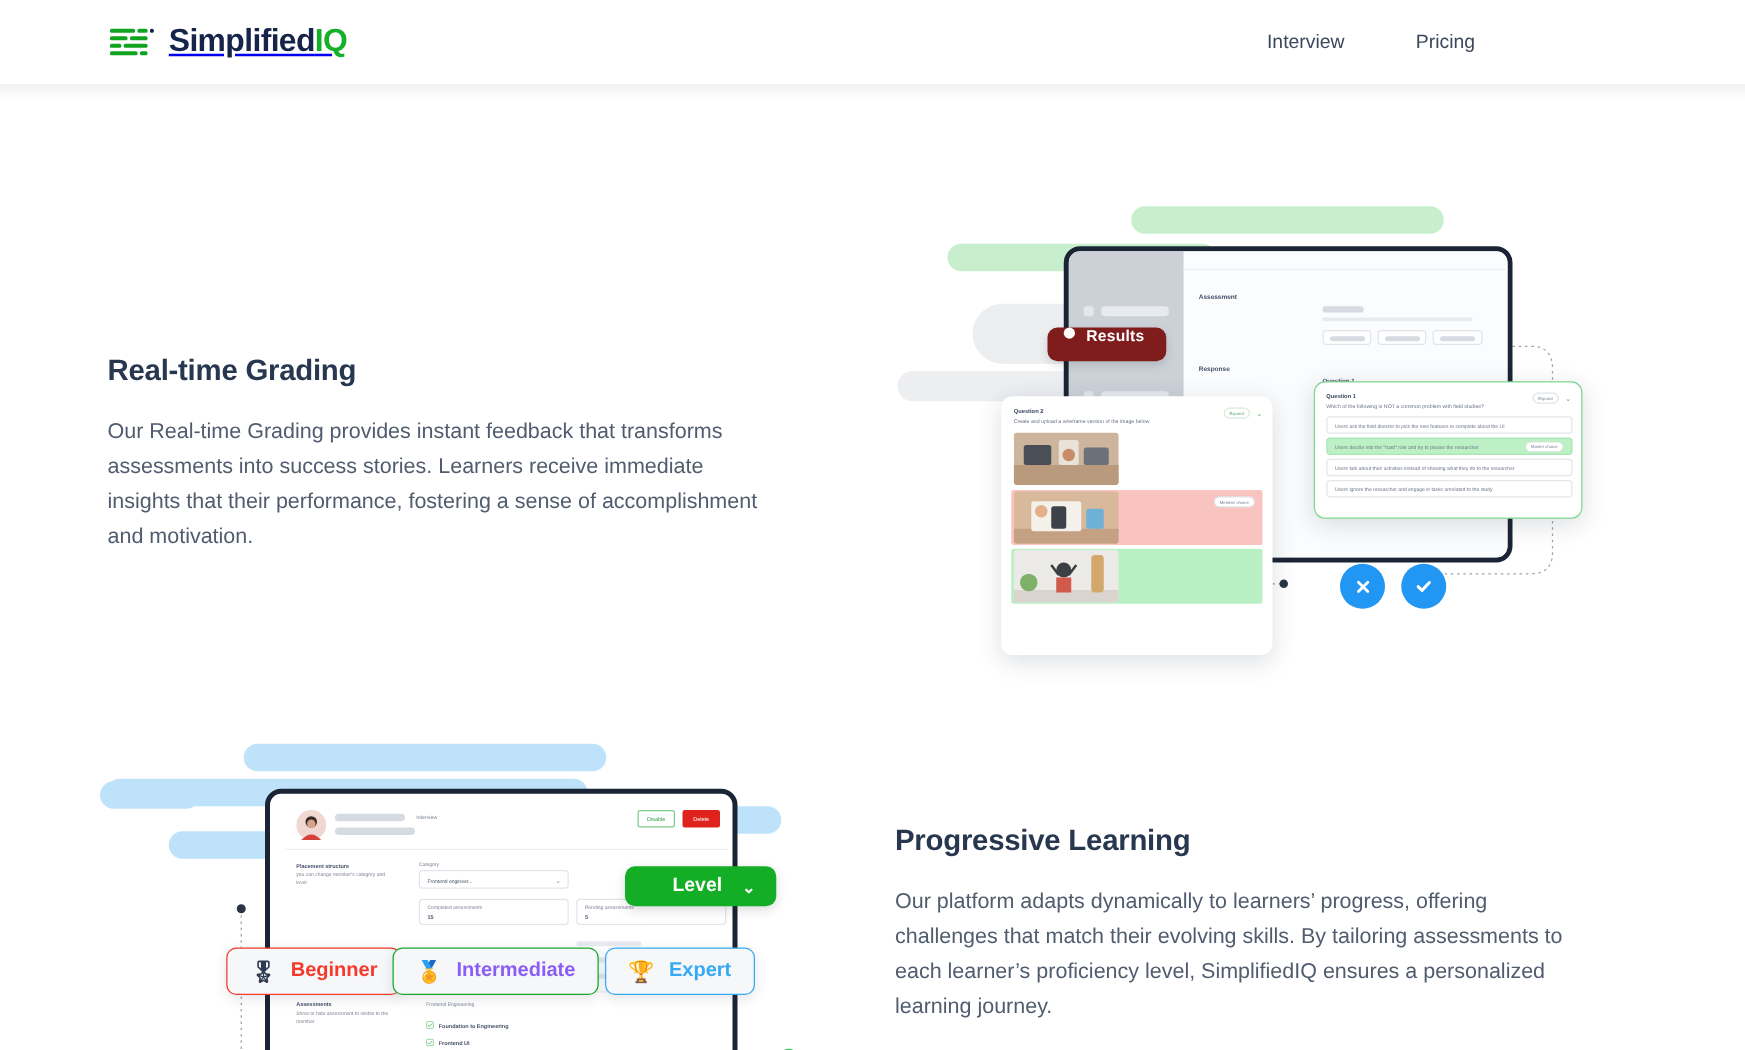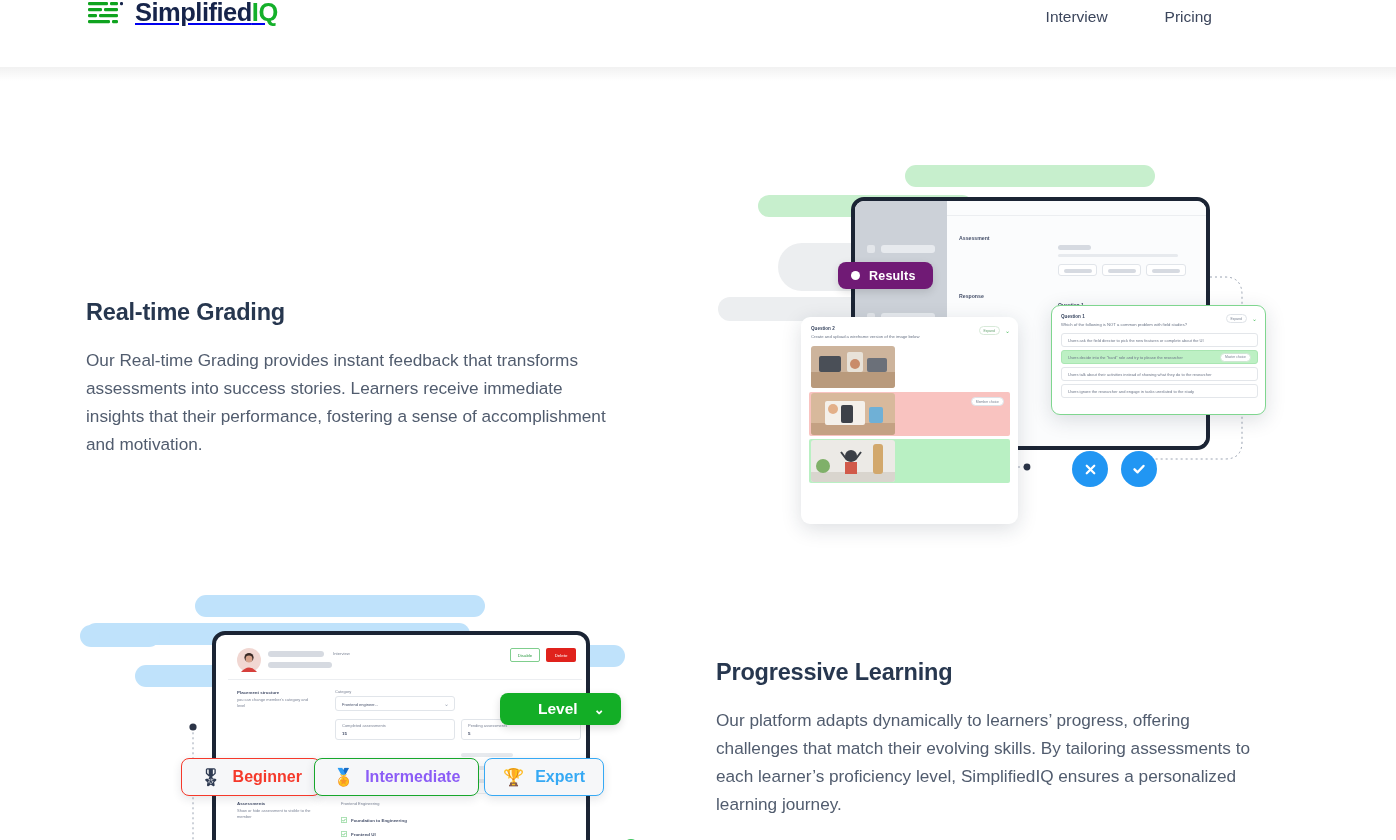--- a/index.html
+++ b/index.html
@@ -10,21 +10,21 @@
     color: #2e3a52;
     -webkit-font-smoothing: antialiased;
   }
 
   
   .site-header {
     position: relative;
     height: 67px;
     background: #fff;
     display: flex;
-    align-items: flex-start;
+    align-items: center;
     padding: 0 130px 0 88px;
     z-index: 50;
   }
   .header-shadow {
     position: absolute; left: 0; top: 67px; width: 100%; height: 14px;
     background: linear-gradient(to bottom, rgba(0,0,0,.055), rgba(0,0,0,0));
     z-index: 49; pointer-events: none;
   }
 
   .brand { display: flex; align-items: center; gap: 9px; }
@@ -33,41 +33,41 @@
     font-size: 25.5px; font-weight: 700; letter-spacing: -0.5px;
     color: #16244a; line-height: 1; white-space: nowrap;
   }
   .brand-text .iq { color: #14b02a; }
 
   .nav { margin-left: auto; display: flex; align-items: center; gap: 0; }
   .nav-link {
     font-size: 15.5px; color: #3c465c; text-decoration: none;
     padding: 8px 0; margin-right: 57px; white-space: nowrap;
   }
-  .nav-link:last-of-type { margin-right: 54px; }
+  .nav-link:last-of-type { margin-right: 86px; }
   .login-btn {
     border: 1.6px solid #12ad24; color: #12ad24; background: #fff;
     border-radius: 7px; font-size: 15.5px; font-weight: 500;
     padding: 0 40px; height: 45px; line-height: 43px;
     cursor: pointer; white-space: nowrap;
     font-family: "Liberation Sans", sans-serif;
   }
 
   
   .page { position: relative; width: 1396px; height: 773px; background: #fff; }
   .feature-title {
     font-size: 23.5px; font-weight: 700; color: #27374f;
     letter-spacing: -0.2px; margin-bottom: 20px;
   }
   .feature-body {
     font-size: 17.2px; line-height: 28px; color: #515c6e; font-weight: 400;
   }
 
   
-  .sec1-copy { left: 86px; top: 216px; position: absolute; width: 530px; margin-top: 16px; }
+  .sec1-copy { left: 86px; top: 216px; position: absolute; width: 530px; }
   .sec1-art  { position: absolute; left: 700px; top: 90px; width: 600px; height: 400px; }
 
   
   .sec2-copy { left: 716px; top: 592px; position: absolute; width: 540px; }
   .sec2-art  { position: absolute; left: 80px; top: 520px; width: 580px; height: 310px; }
 
   
   .blob { position: absolute; border-radius: 999px; }
   .art-layer { position: absolute; }
 
@@ -75,22 +75,22 @@
   .tablet {
     position: absolute; background: #fff;
     border: 4.5px solid #1b2434; border-radius: 13px;
     overflow: hidden;
   }
 
   .skel { background: #d6dae1; border-radius: 3px; }
   .skel-light { background: #e7eaee; border-radius: 3px; }
 
   .results-pill {
-    position: absolute; background: #701a75; color: #fff;
-    border-radius: 8px; height: 27px; display: flex; align-items: center;
+    position: absolute; background: #7f1d1d; color: #fff;
+    border-radius: 8px; height: 27px; display: flex; align-items: flex-start;
     gap: 9px; padding: 0 17px 0 13px;
     font-size: 12.5px; font-weight: 600; letter-spacing: .2px;
     box-shadow: 0 3px 8px rgba(0,0,0,.13);
   }
   .results-dot { width: 9px; height: 9px; border-radius: 50%; background: #fff; }
 
   .card-white {
     position: absolute; background: #fff; border-radius: 9px;
     box-shadow: 0 5px 20px rgba(30,40,60,.15);
   }

